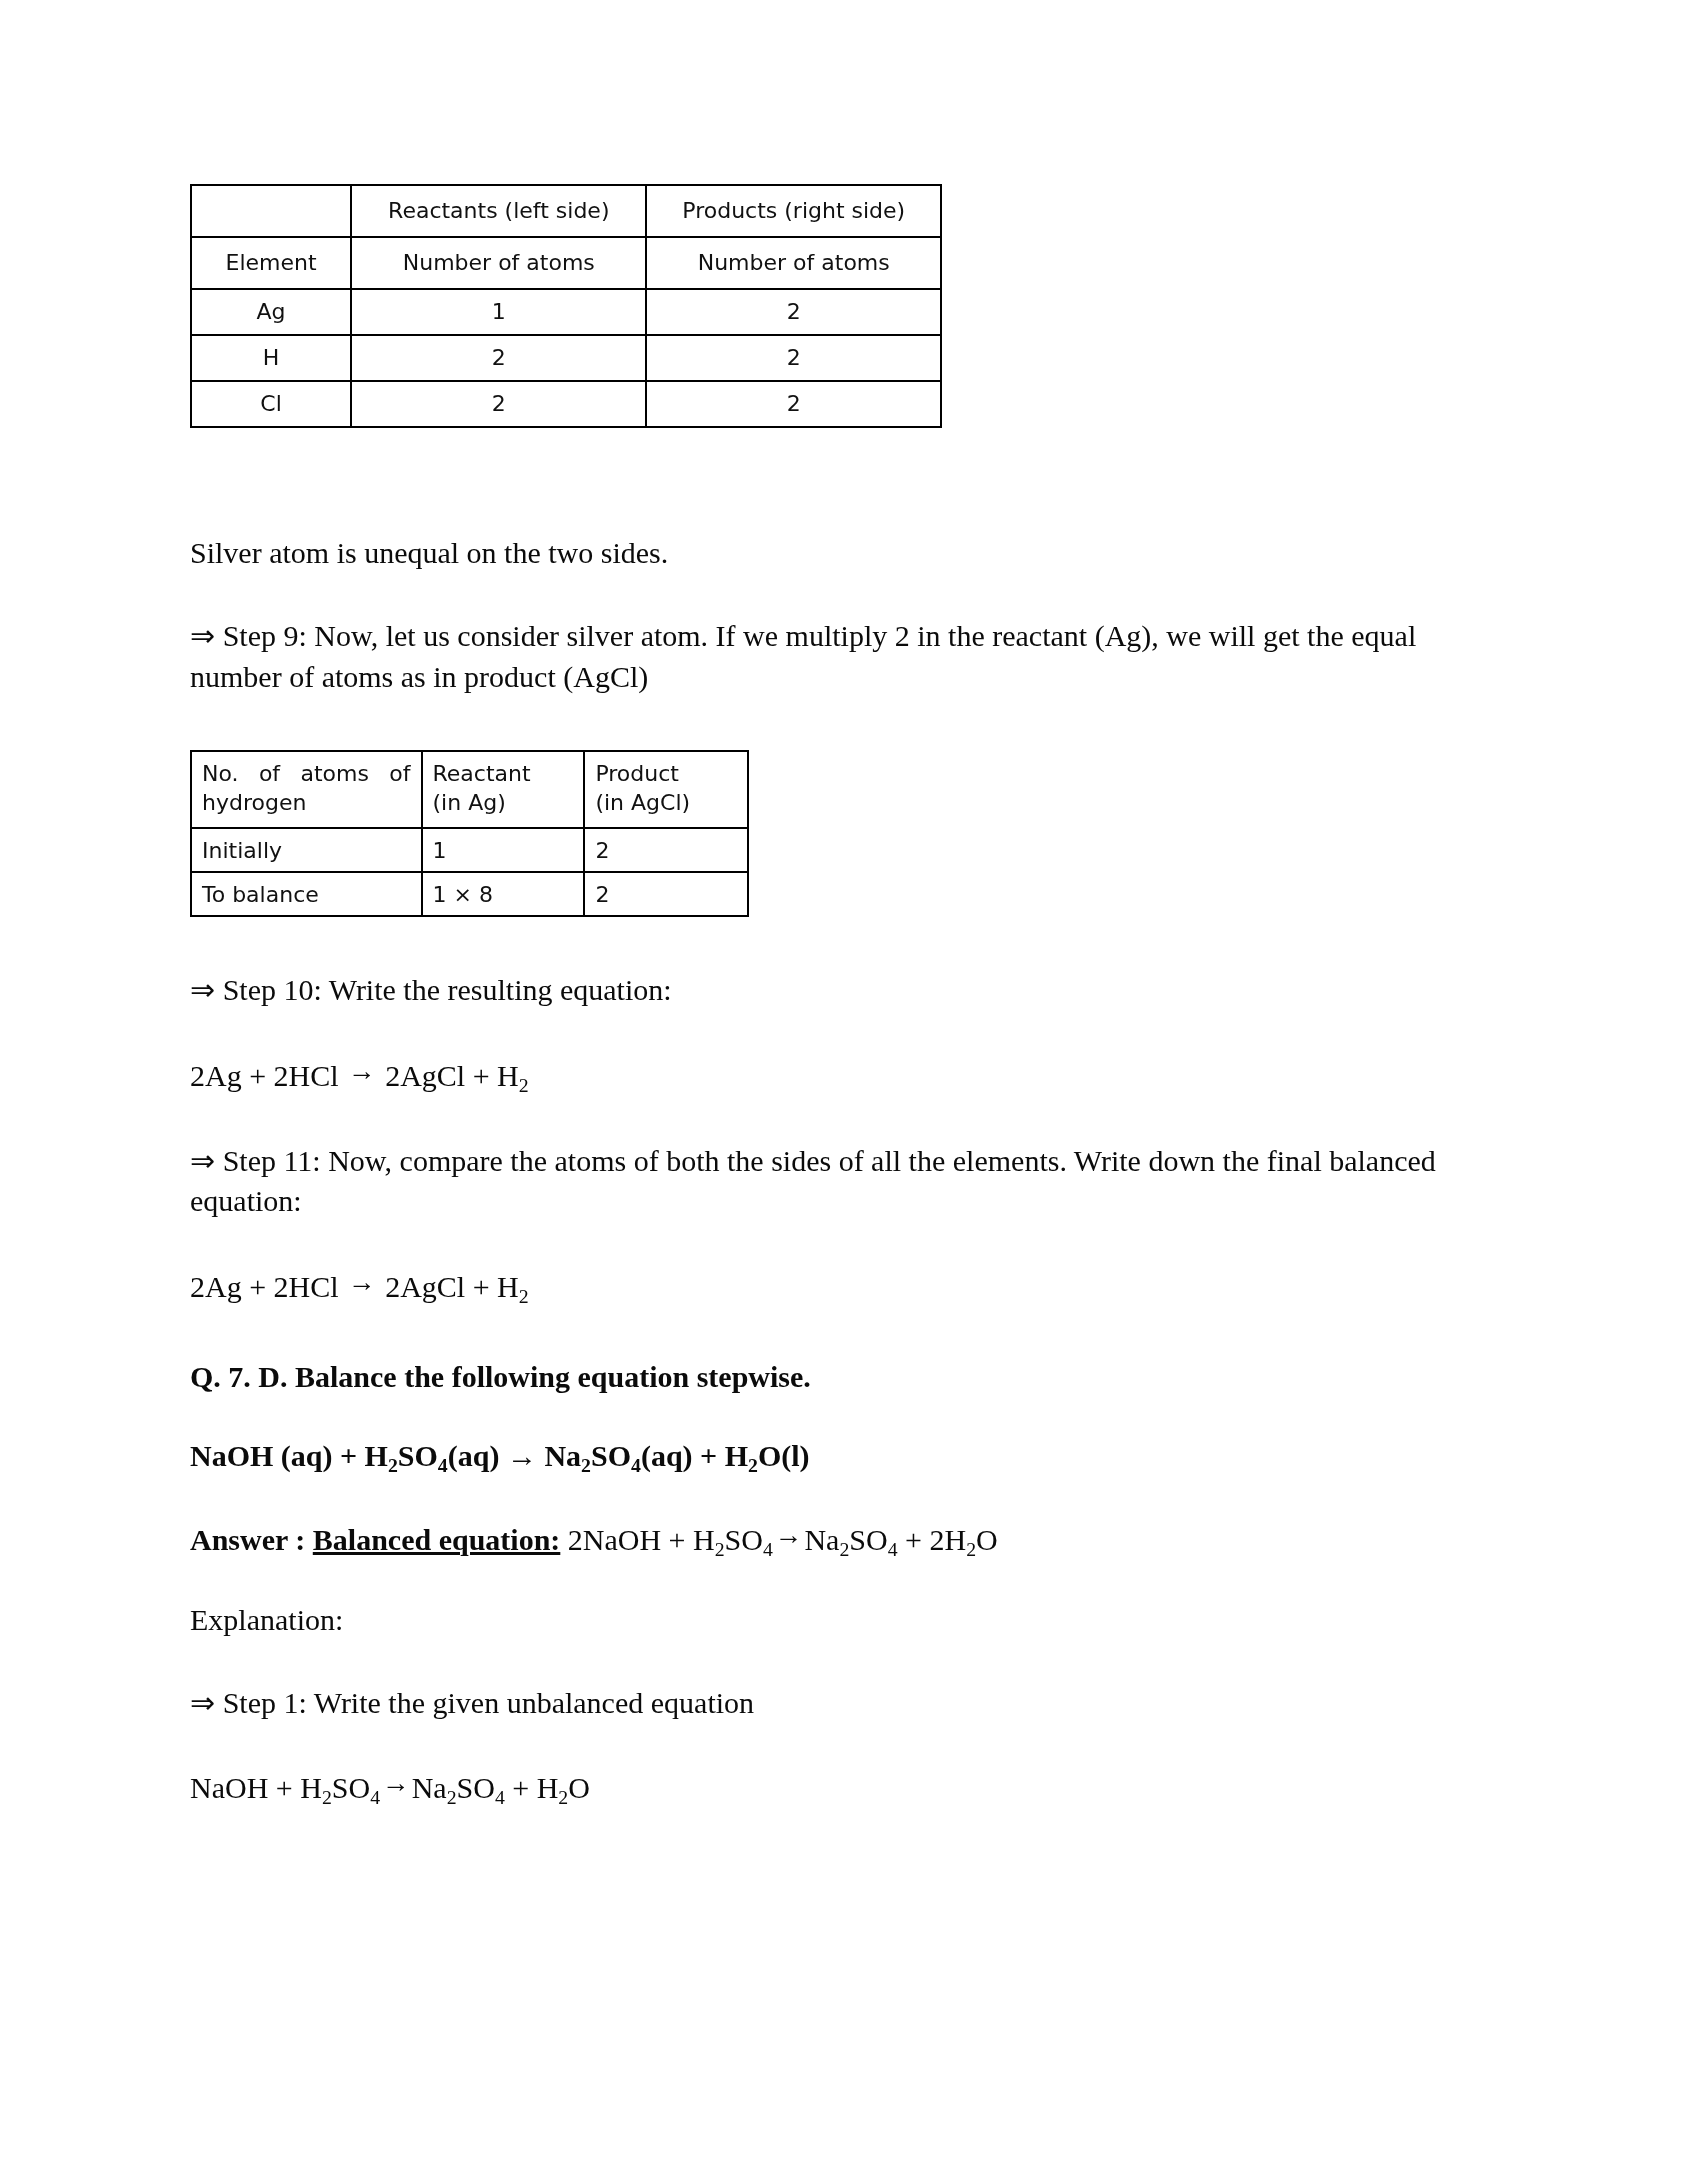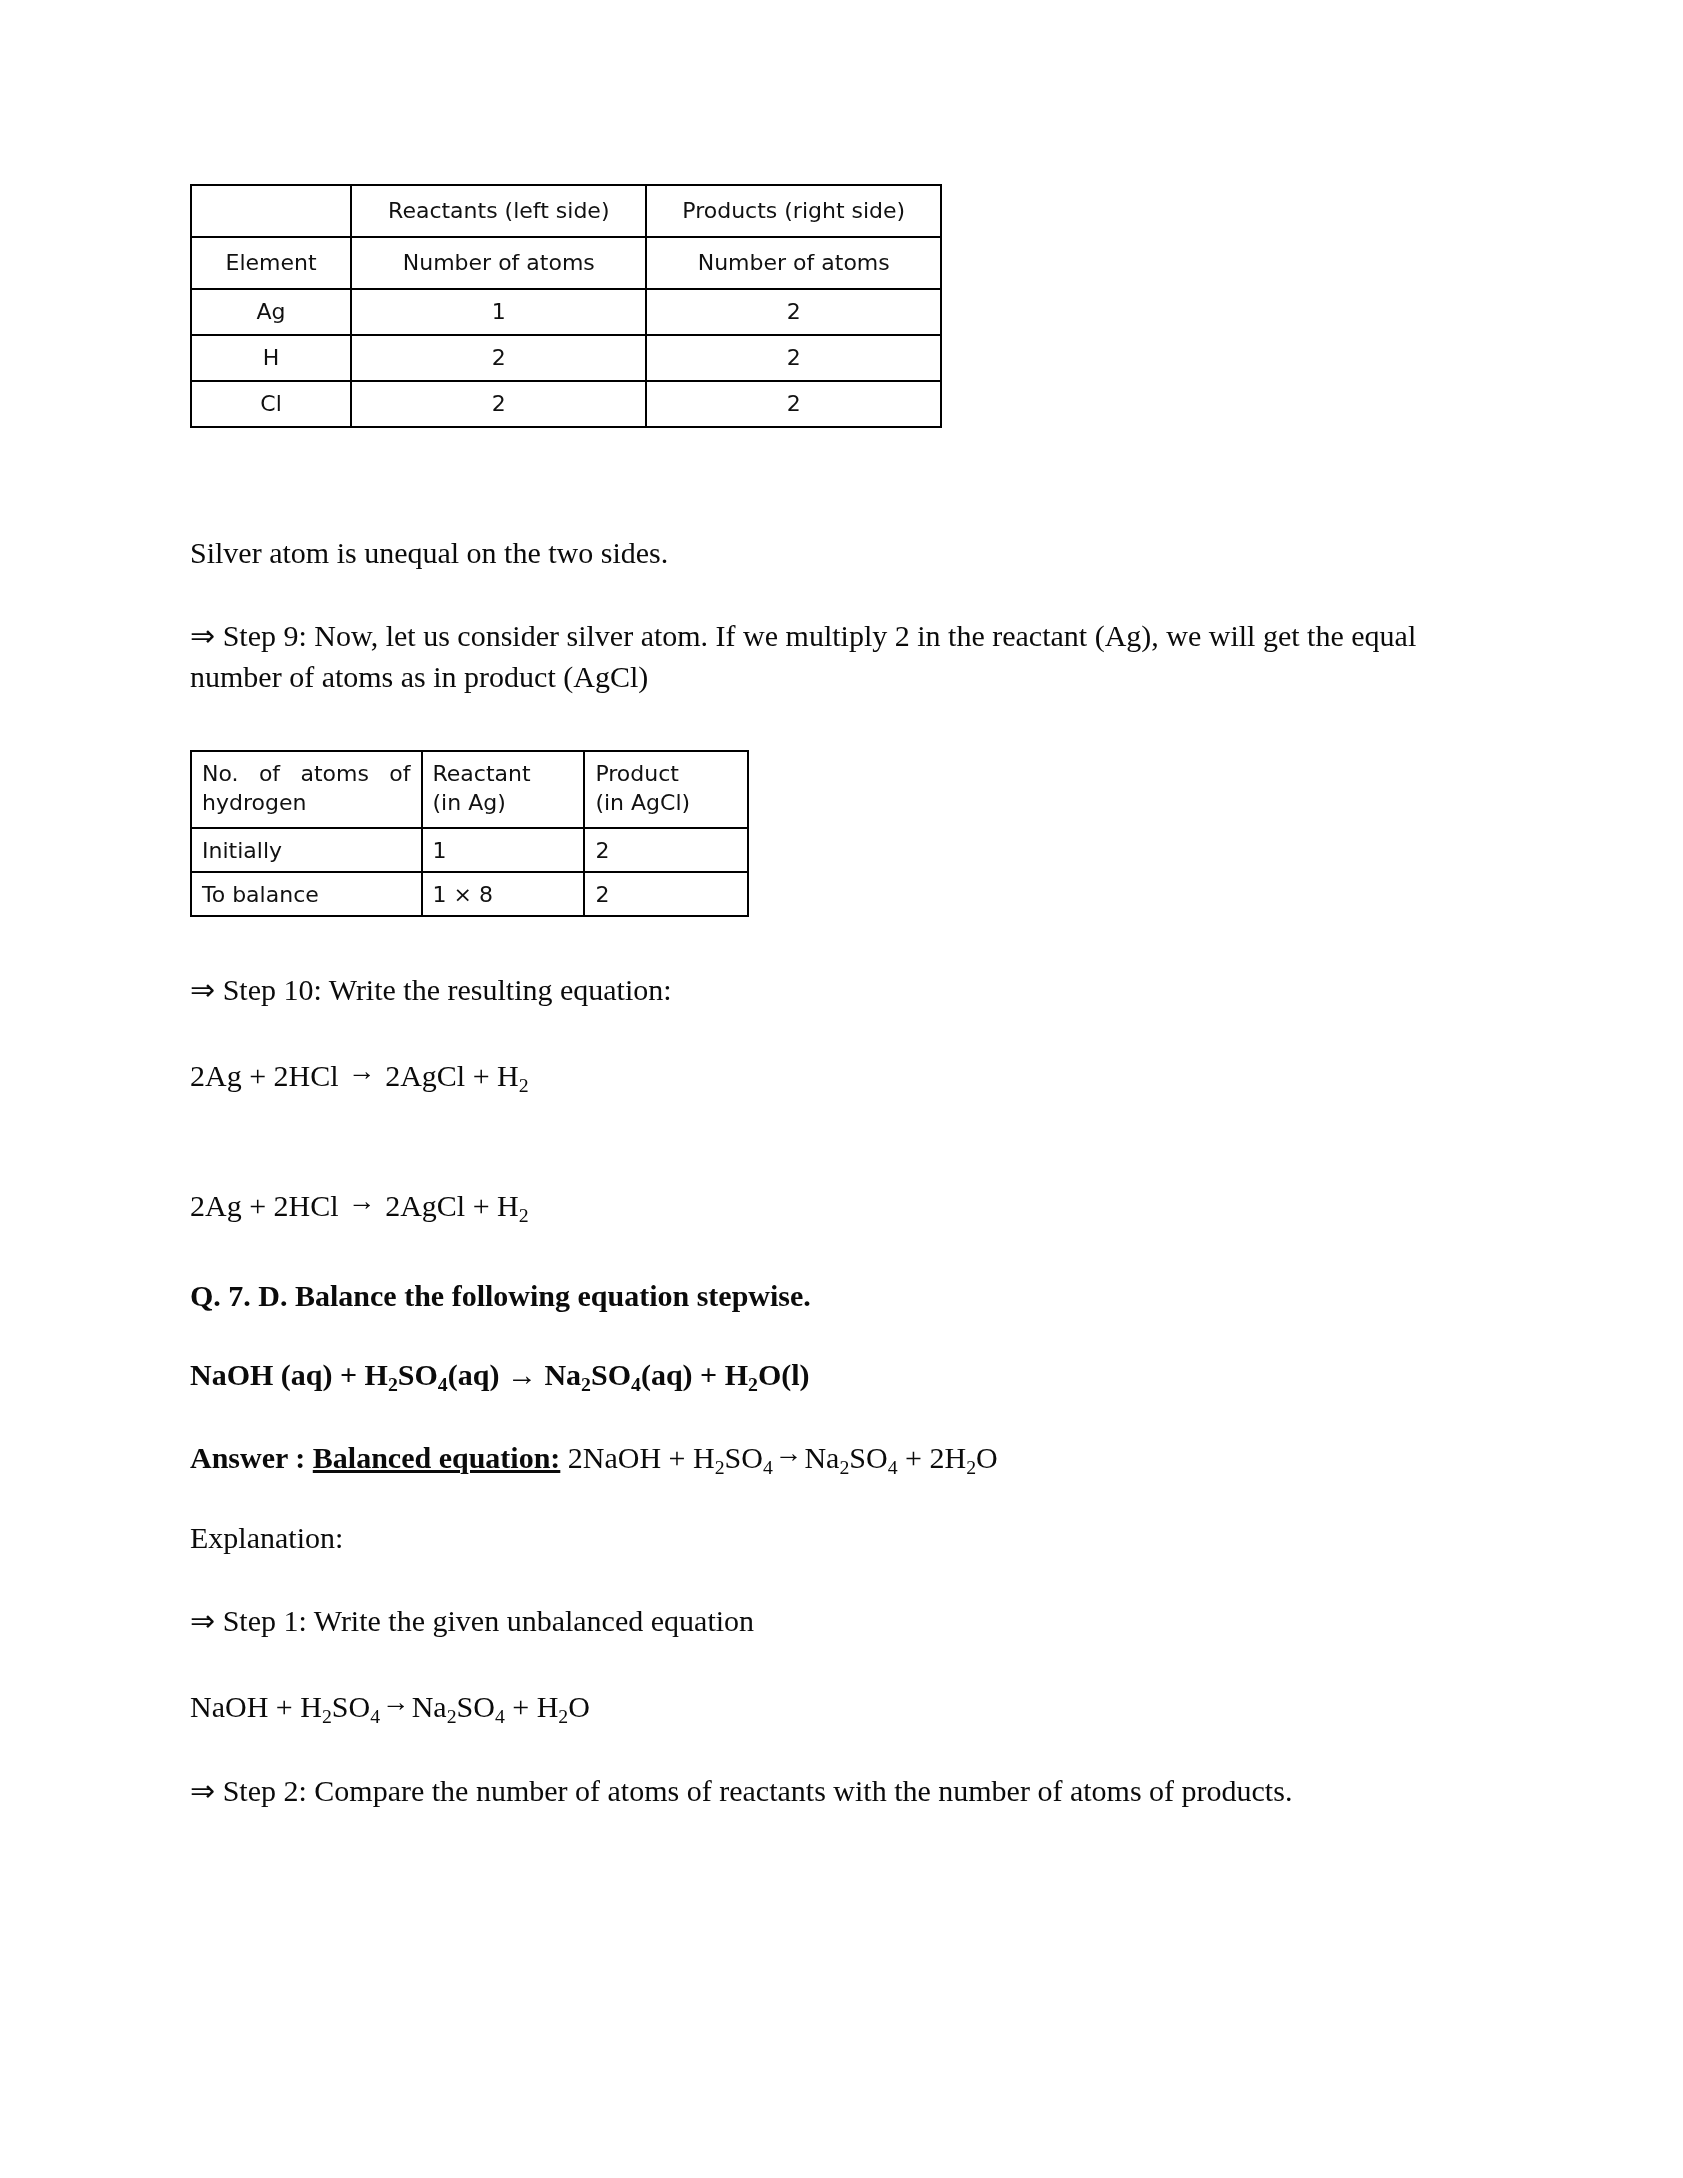--- a/index.html
+++ b/index.html
@@ -187,20 +187,21 @@
     <div class="sp-b"></div>
 
     <p class="eqn">
       <span>2Ag + 2HCl</span>
       <span class="arrow">→</span>
       <span>2AgCl + H</span><sub>2</sub>
     </p>
 
     <div class="sp-b"></div>
 
+    <p class="para">⇒ Step 11: Now, compare the atoms of both the sides of all the elements. Write down the final balanced equation:</p>
 
     <div class="sp-b"></div>
 
     <p class="eqn">
       <span>2Ag + 2HCl</span>
       <span class="arrow">→</span>
       <span>2AgCl + H</span><sub>2</sub>
     </p>
 
     <div class="sp-e"></div>
@@ -228,17 +229,16 @@
     <p class="para">⇒ Step 1: Write the given unbalanced equation</p>
 
     <div class="sp-b"></div>
 
     <p class="eqn">
       <span>NaOH + H</span><sub>2</sub><span>SO</span><sub>4</sub><span class="arrow">→</span><span>Na</span><sub>2</sub><span>SO</span><sub>4</sub><span> + H</span><sub>2</sub><span>O</span>
     </p>
 
     <div class="sp-b"></div>
 
-    <p class="para">⇒ Step 2: Compare the number of atoms of reactants with the number of atoms of products.</p>
 
   </div>
 </div>
 
 
 </body></html>

